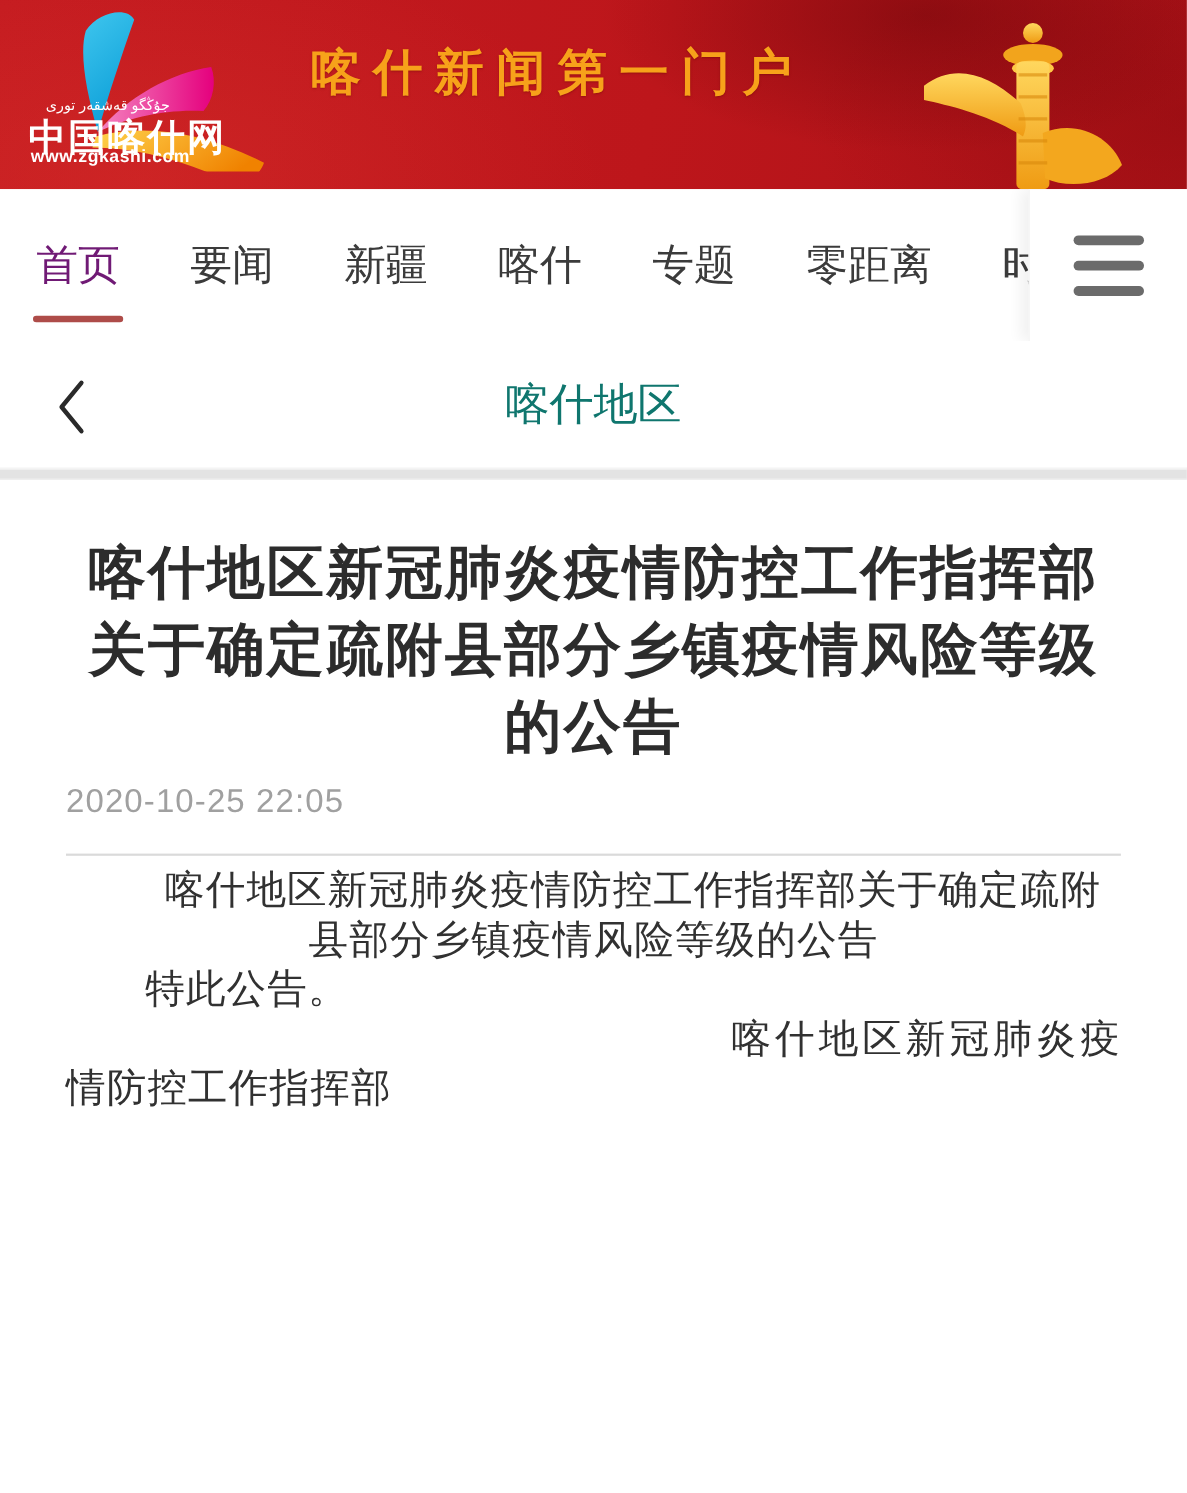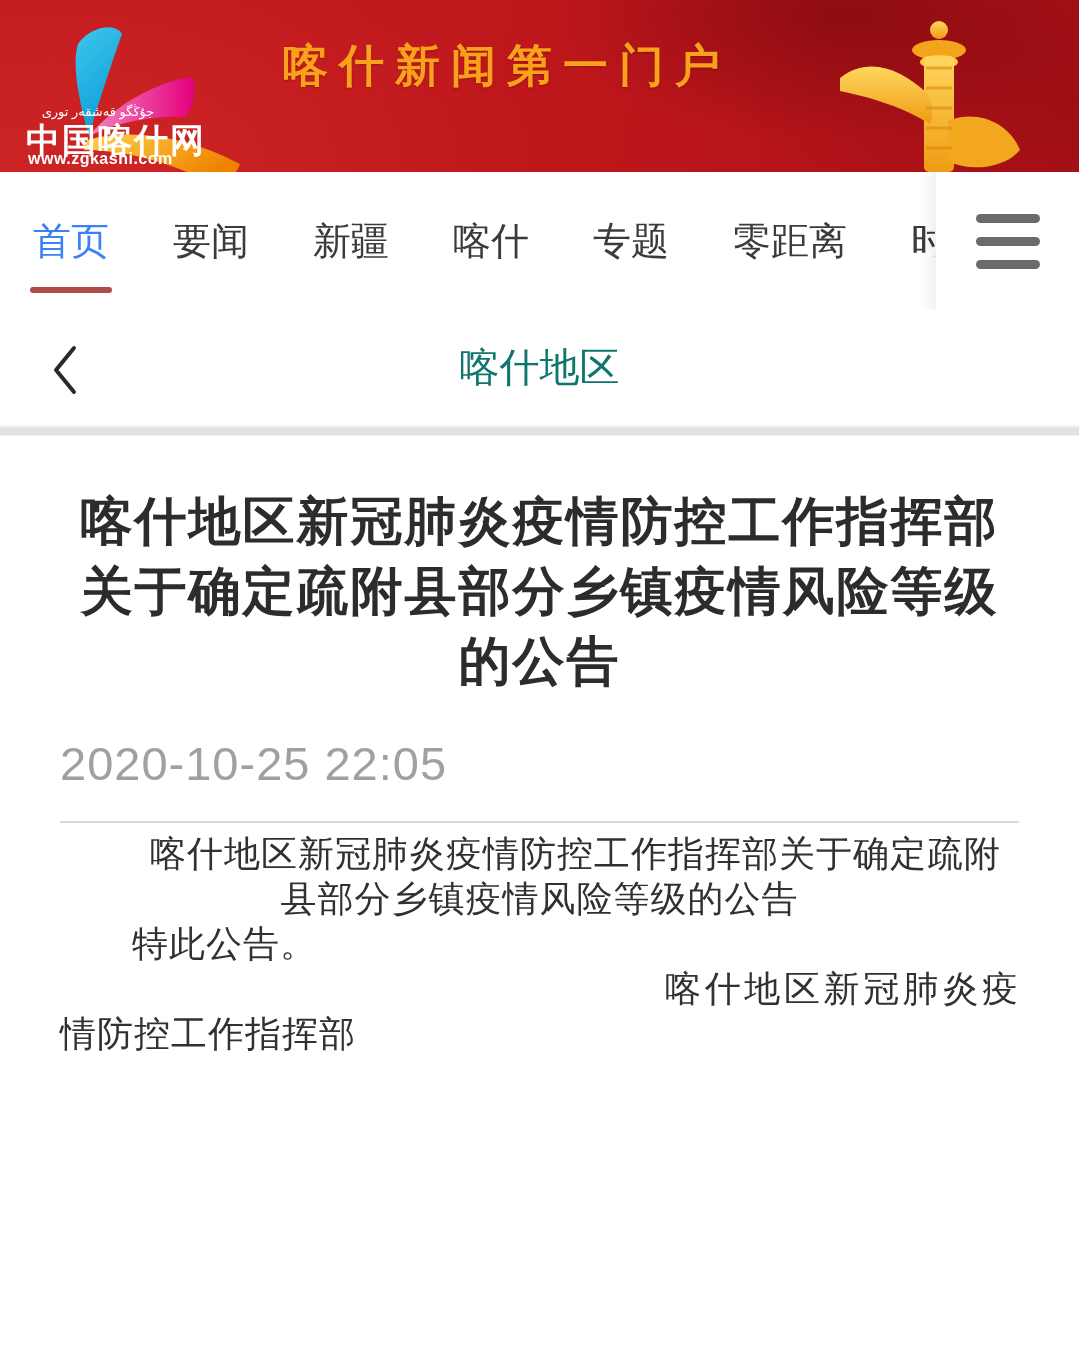--- a/index.html
+++ b/index.html
@@ -10,21 +10,21 @@
   }
   
   .banner {
     position:relative; width:1079px; height:172px; overflow:hidden;
     background:
       radial-gradient(ellipse 420px 180px at 78% 8%, rgba(110,6,10,.55), rgba(110,6,10,0) 70%),
       radial-gradient(ellipse 500px 220px at 100% 60%, rgba(140,10,14,.45), rgba(140,10,14,0) 70%),
       radial-gradient(ellipse 600px 300px at 12% 95%, rgba(230,60,50,.30), rgba(230,60,50,0) 70%),
       linear-gradient(100deg,#c41b20 0%, #bd161b 55%, #ab1218 100%);
   }
-  .logo { position:absolute; left:0; top:16px; width:270px; height:201px; cursor:pointer; }
+  .logo { position:absolute; left:0; top:0; width:270px; height:201px; cursor:pointer; }
   .logo-ribbon { position:absolute; left:58px; top:8px; }
   .logo-uyghur {
     position:absolute; left:28px; top:88px; width:140px; text-align:center;
     color:#ffffff; font-size:13px; letter-spacing:1px; direction:rtl;
   }
   .logo-name {
     position:absolute; left:26px; top:102px; color:#ffffff;
     font-size:34px; font-weight:700; letter-spacing:2px;
   }
   .logo-url {
@@ -40,21 +40,21 @@
   .huabiao { position:absolute; left:838px; top:16px; }
   
   .nav {
     position:relative; width:1079px; height:138px; background:#ffffff; overflow:hidden;
   }
   .nav-items {
     display:flex; align-items:center; height:138px; padding-left:33px; gap:64px;
     font-size:38px; color:#3b3b3b; white-space:nowrap;
   }
   .nav-item { position:relative; cursor:pointer; }
-  .nav-item.active { color:#3b82f6;text-align:right; }
+  .nav-item.active { color:#701a75;text-align:right; }
   .active-underline {
     position:absolute; left:-3px; right:-3px; bottom:-26px; height:6px;
     background:#ae4c49; border-radius:3px;
   }
   .nav-more {
     position:absolute; right:0; top:0; width:144px; height:138px; background:#ffffff;
     box-shadow:-7px 0 12px rgba(0,0,0,.06); border-left:1px solid #f1f1f1; cursor:pointer;
   }
   .hamburger { position:absolute; left:40px; top:42px; width:64px; }
   .hamburger .bar { display:block; width:64px; height:9px; background:#6b6b6b; border-radius:5px; margin-bottom:14px; }
@@ -65,21 +65,21 @@
   }
   .back-btn { position:absolute; left:48px; top:34px; width:34px; height:52px; cursor:pointer; }
   .crumb-title { font-size:40px; color:#0f766e; }
   .section-band { width:1079px; height:11px; background:#e3e3e3; border-top:2px solid #f4f4f4; border-bottom:1px solid #efefef; }
   
   .article { padding:0 60px; }
   .article-title {
     margin-top:50px; font-size:52px; line-height:70px; font-weight:700;
     color:#2c2c2c; letter-spacing:2px; text-align:center;
   }
-  .article-date { margin-top:40px; font-size:47px; color:#a0a0a0; letter-spacing:1px; }
+  .article-date { margin-top:16px; font-size:30px; color:#a0a0a0; letter-spacing:1px; }
   .article-rule { margin-top:30px; height:2px; background:#dadada; }
   .article-body { margin-top:8px; font-size:36px; line-height:45px; color:#313131; letter-spacing:1px; }
   .p-heading { text-align:center; text-indent:2em; }
   .p-main    { text-align:justify; text-indent:2em; }
   .p-notice  { text-indent:2em; }
   .p-sign    { text-indent:605px; text-align:justify; }
   .p-signdate{ text-align:right; }
 </style>
 </head>
 <body>

